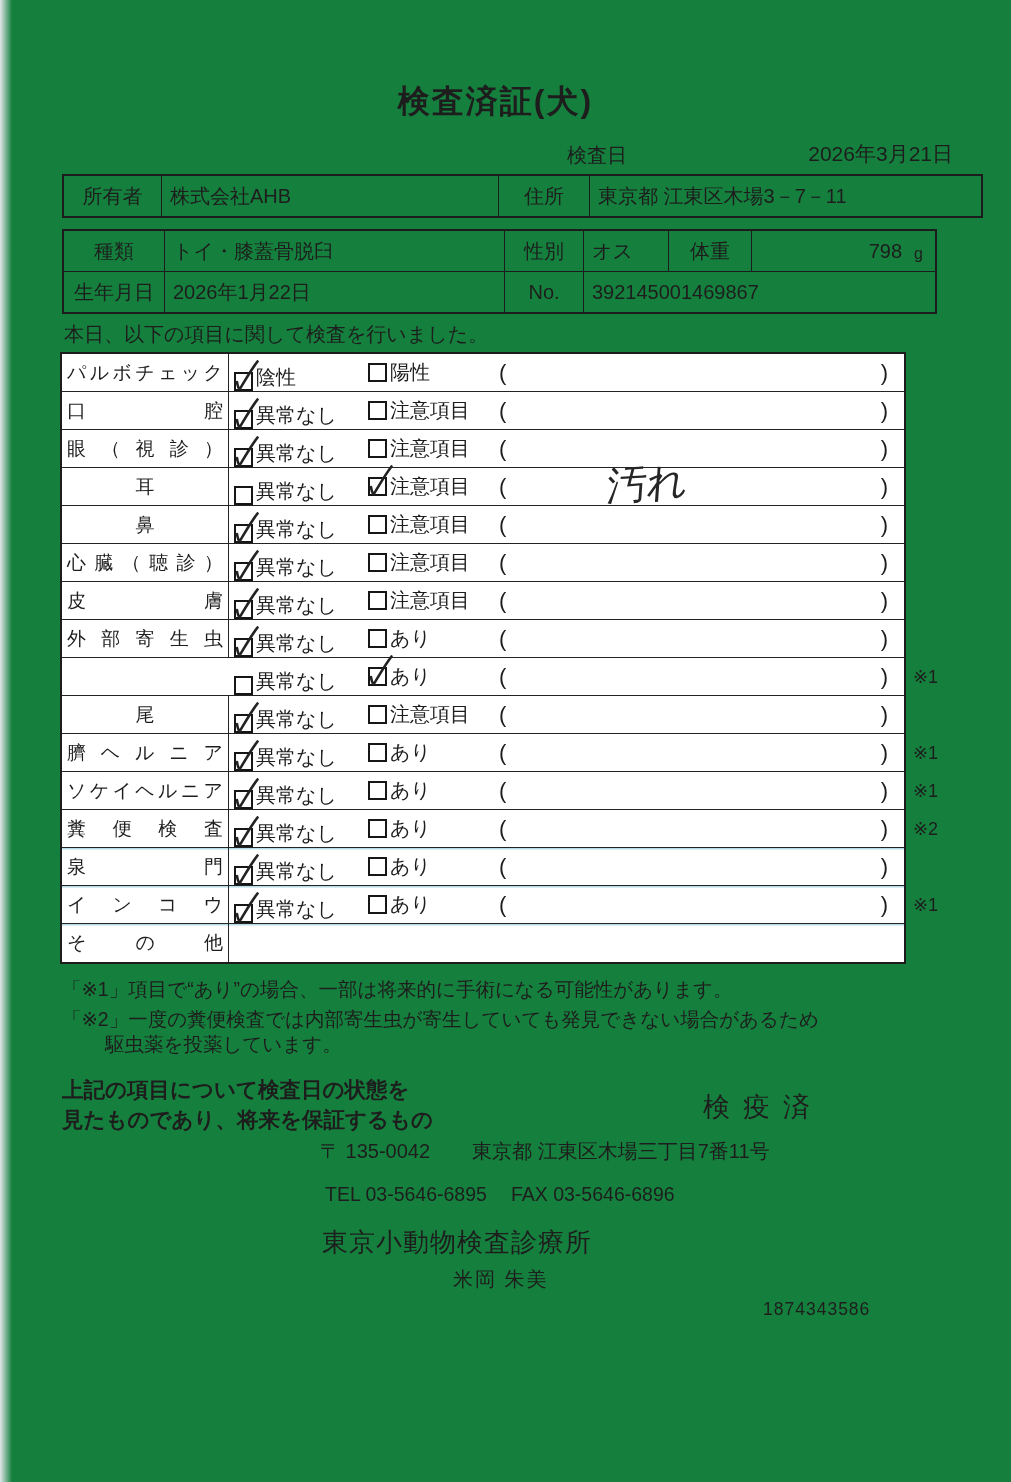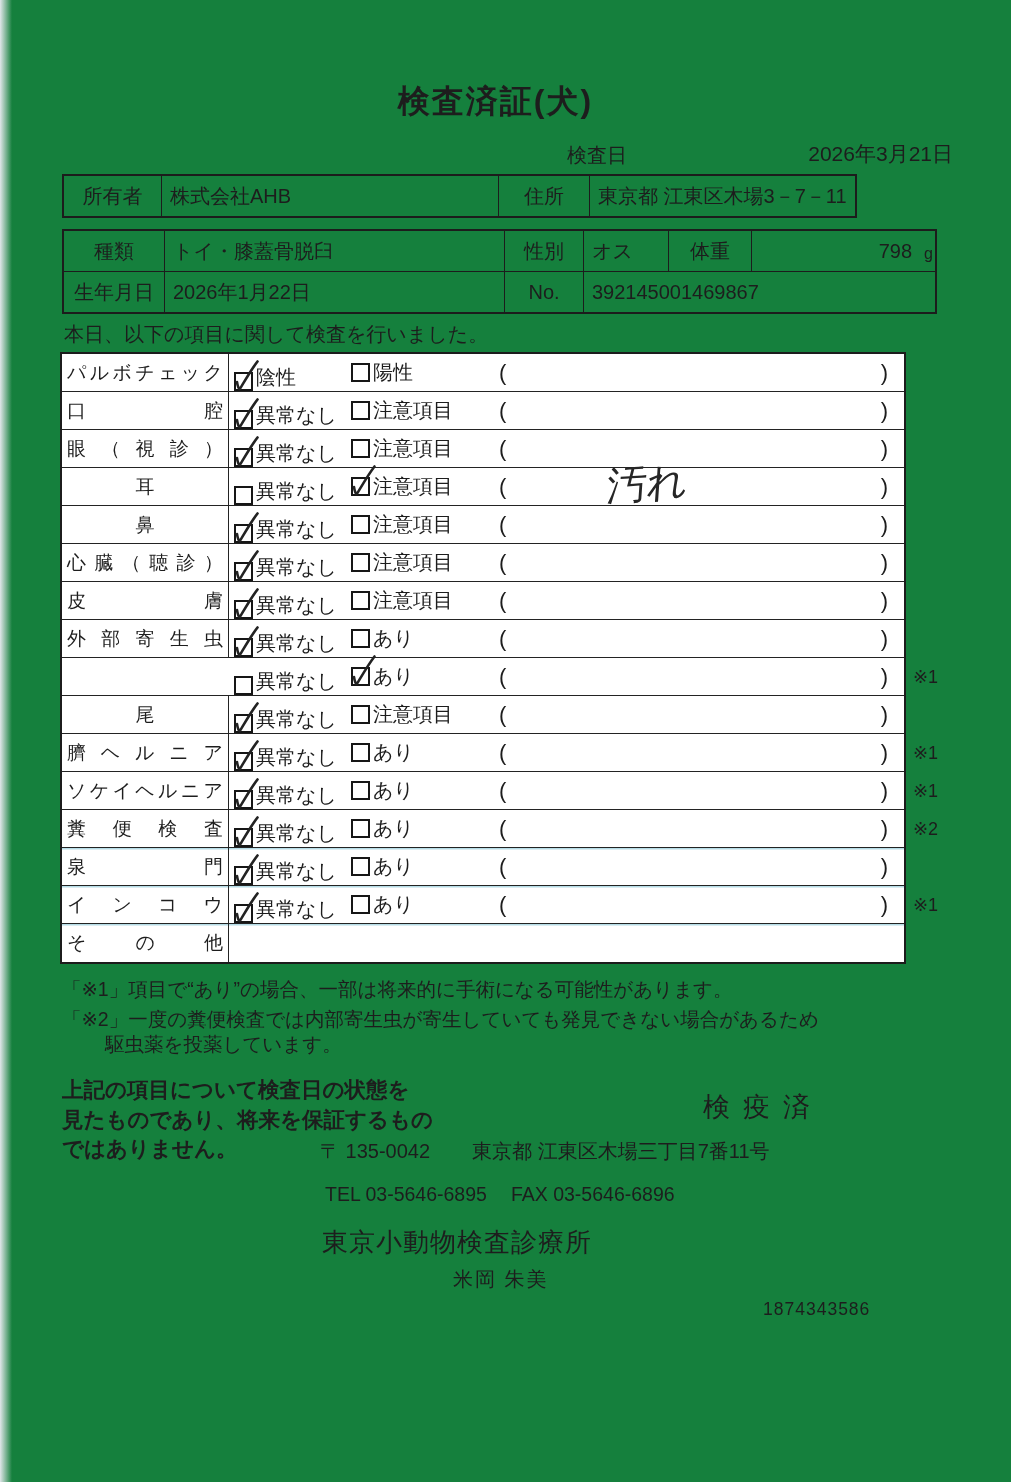--- a/index.html
+++ b/index.html
@@ -28,31 +28,31 @@
   
   .hbox{border:2px solid #1c1c1c;box-sizing:border-box;display:flex;flex-direction:column;}
   .hrow{display:flex;flex:1;min-height:0;}
   .hrow + .hrow{border-top:1.8px solid #1c1c1c;}
   .hcell{
     box-sizing:border-box;display:flex;align-items:center;
     font-size:20px;font-weight:500;padding:0 8px;white-space:nowrap;overflow:visible;
   }
   .hcell.bline{border-right:1.8px solid #1c1c1c;}
   .hcell.center{justify-content:center;padding:0 2px;}
-  .owner-box{left:62px;top:174px;width:795px;height:44px;}
+  .owner-box{left:62px;top:174px;width:921px;height:44px;}
   .pet-box{left:62px;top:229px;width:875px;height:85px;}
   .w-owner-label{width:98px;}
   .w-owner-value{width:337px;}
   .w-addr-label{width:91px;}
   .w-breed-label{width:101px;}
   .w-breed-value{width:340px;}
   .w-sex-label{width:79px;}
   .w-sex-value{width:85px;}
   .w-weight-label{width:83px;}
-  .w-weight-value{flex:1;justify-content:flex-end;padding-right:2px;align-items:center;}
+  .w-weight-value{flex:1;justify-content:flex-end;padding-right:12px;align-items:center;}
   .w-no-value{flex:1;}
   .unit{font-size:16px;margin-left:12px;margin-top:6px;}
   .flex1{flex:1;}
   
   .intro-line{left:64px;top:321px;font-size:20px;font-weight:500;}
   
   .itable{
     left:60px;top:352px;width:846px;
     border:2px solid #1c1c1c;box-sizing:border-box;background:#fff;
   }
@@ -63,21 +63,21 @@
     position:absolute;left:0;top:0;width:167px;height:100%;
     border-right:1.6px solid #232323;box-sizing:border-box;
     display:flex;align-items:center;padding:0 5px;
   }
   .lblwrap{display:flex;width:100%;font-size:19px;font-weight:500;}
   .lblwrap.justify{justify-content:space-between;}
   .lblwrap.center{justify-content:center;}
   .lblwrap.plain{justify-content:flex-start;font-size:16.5px;letter-spacing:0;}
   .opt{position:absolute;top:0;height:100%;display:flex;align-items:center;font-size:20px;font-weight:500;}
   .opt1{left:172px;align-items:flex-end;}
-  .opt2{left:289px;justify-content:space-between;}
+  .opt2{left:306px;justify-content:space-between;}
   .cbox{
     position:relative;display:inline-block;width:15px;height:15px;
     border:2px solid #161616;box-sizing:content-box;margin-right:3px;flex:none;
   }
   .cbox svg{position:absolute;left:-4px;top:-15px;overflow:visible;}
   .paren{position:absolute;top:0;height:100%;display:flex;align-items:center;font-size:22px;font-weight:300;}
   .paren-open{left:437px;}
   .paren-close{right:16px;}
   .refmark{
     position:absolute;left:calc(100% + 9px);top:0;height:100%;
@@ -508,21 +508,20 @@
       </div>
     </div>
 
   <div class="abs fnote1">「※1」項目で“あり”の場合、一部は将来的に手術になる可能性があります。</div>
   <div class="abs fnote2">「※2」一度の糞便検査では内部寄生虫が寄生していても発見できない場合があるため</div>
   <div class="abs fnote2b">駆虫薬を投薬しています。</div>
 
   <div class="abs disclaimer">
     <div>上記の項目について検査日の状態を</div>
     <div>見たものであり、将来を保証するもの</div>
-    <div>ではありません。</div>
   </div>
 
   <div class="abs stamp">検疫済</div>
 
   <div class="abs postal-line">
     <span>〒 135-0042</span><span class="postal-gap"></span><span>東京都 江東区木場三丁目7番11号</span>
   </div>
 
   <div class="abs tel-line">
     <span>TEL 03-5646-6895</span><span class="tel-gap"></span><span>FAX 03-5646-6896</span>

